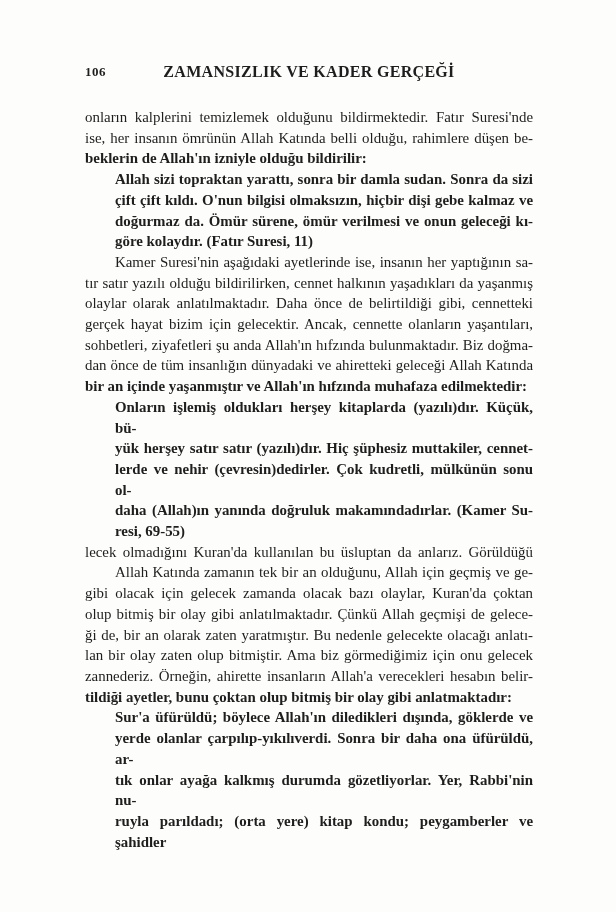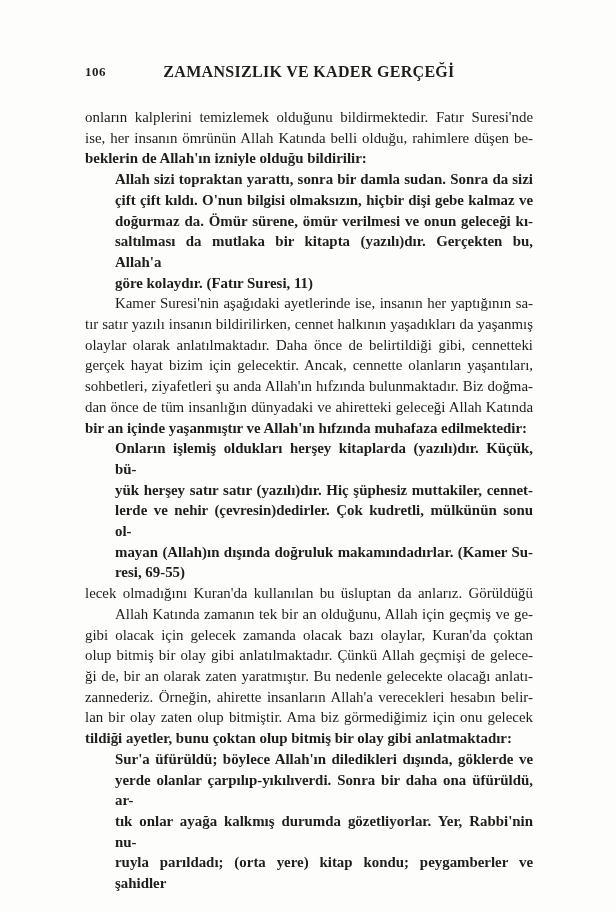--- a/index.html
+++ b/index.html
@@ -82,47 +82,46 @@
 
   <div class="block paragraph">
         <div class="line">onların kalplerini temizlemek olduğunu bildirmektedir. Fatır Suresi'nde</div>
         <div class="line">ise, her insanın ömrünün Allah Katında belli olduğu, rahimlere düşen be-</div>
         <div class="line end">beklerin de Allah'ın izniyle olduğu bildirilir:</div>
       </div>
       <div class="block quote">
         <div class="line">Allah sizi topraktan yarattı, sonra bir damla sudan. Sonra da sizi</div>
         <div class="line">çift çift kıldı. O'nun bilgisi olmaksızın, hiçbir dişi gebe kalmaz ve</div>
         <div class="line">doğurmaz da. Ömür sürene, ömür verilmesi ve onun geleceği kı-</div>
-        <div class="line">saltılması da mutlaka bir kitapta (yazılı)dır. Gerçekten bu, Allah'a</div>
         <div class="line end">göre kolaydır. (Fatır Suresi, 11)</div>
       </div>
       <div class="block paragraph">
         <div class="line indent">Kamer Suresi'nin aşağıdaki ayetlerinde ise, insanın her yaptığının sa-</div>
-        <div class="line">tır satır yazılı insanın bildirilirken, cennet halkının yaşadıkları da yaşanmış</div>
+        <div class="line">tır satır yazılı olduğu bildirilirken, cennet halkının yaşadıkları da yaşanmış</div>
         <div class="line">olaylar olarak anlatılmaktadır. Daha önce de belirtildiği gibi, cennetteki</div>
         <div class="line">gerçek hayat bizim için gelecektir. Ancak, cennette olanların yaşantıları,</div>
         <div class="line">sohbetleri, ziyafetleri şu anda Allah'ın hıfzında bulunmaktadır. Biz doğma-</div>
         <div class="line">dan önce de tüm insanlığın dünyadaki ve ahiretteki geleceği Allah Katında</div>
         <div class="line end">bir an içinde yaşanmıştır ve Allah'ın hıfzında muhafaza edilmektedir:</div>
       </div>
       <div class="block quote">
         <div class="line">Onların işlemiş oldukları herşey kitaplarda (yazılı)dır. Küçük, bü-</div>
         <div class="line">yük herşey satır satır (yazılı)dır. Hiç şüphesiz muttakiler, cennet-</div>
         <div class="line">lerde ve nehir (çevresin)dedirler. Çok kudretli, mülkünün sonu ol-</div>
-        <div class="line">mayan (Allah)ın dışında doğruluk makamındadırlar. (Kamer Su-</div>
+        <div class="line">daha (Allah)ın yanında doğruluk makamındadırlar. (Kamer Su-</div>
         <div class="line end">resi, 69-55)</div>
       </div>
       <div class="block paragraph">
         <div class="line">lecek olmadığını Kuran'da kullanılan bu üsluptan da anlarız. Görüldüğü</div>
         <div class="line indent">Allah Katında zamanın tek bir an olduğunu, Allah için geçmiş ve ge-</div>
         <div class="line">gibi olacak için gelecek zamanda olacak bazı olaylar, Kuran'da çoktan</div>
         <div class="line">olup bitmiş bir olay gibi anlatılmaktadır. Çünkü Allah geçmişi de gelece-</div>
         <div class="line">ği de, bir an olarak zaten yaratmıştır. Bu nedenle gelecekte olacağı anlatı-</div>
+        <div class="line">lan bir olay zaten olup bitmiştir. Ama biz görmediğimiz için onu gelecek</div>
         <div class="line">zannederiz. Örneğin, ahirette insanların Allah'a verecekleri hesabın belir-</div>
-        <div class="line">lan bir olay zaten olup bitmiştir. Ama biz görmediğimiz için onu gelecek</div>
         <div class="line end">tildiği ayetler, bunu çoktan olup bitmiş bir olay gibi anlatmaktadır:</div>
       </div>
       <div class="block quote">
         <div class="line">Sur'a üfürüldü; böylece Allah'ın diledikleri dışında, göklerde ve</div>
         <div class="line">yerde olanlar çarpılıp-yıkılıverdi. Sonra bir daha ona üfürüldü, ar-</div>
         <div class="line">tık onlar ayağa kalkmış durumda gözetliyorlar. Yer, Rabbi'nin nu-</div>
         <div class="line">ruyla parıldadı; (orta yere) kitap kondu; peygamberler ve şahidler</div>
       </div>
     </main>
 </div>

